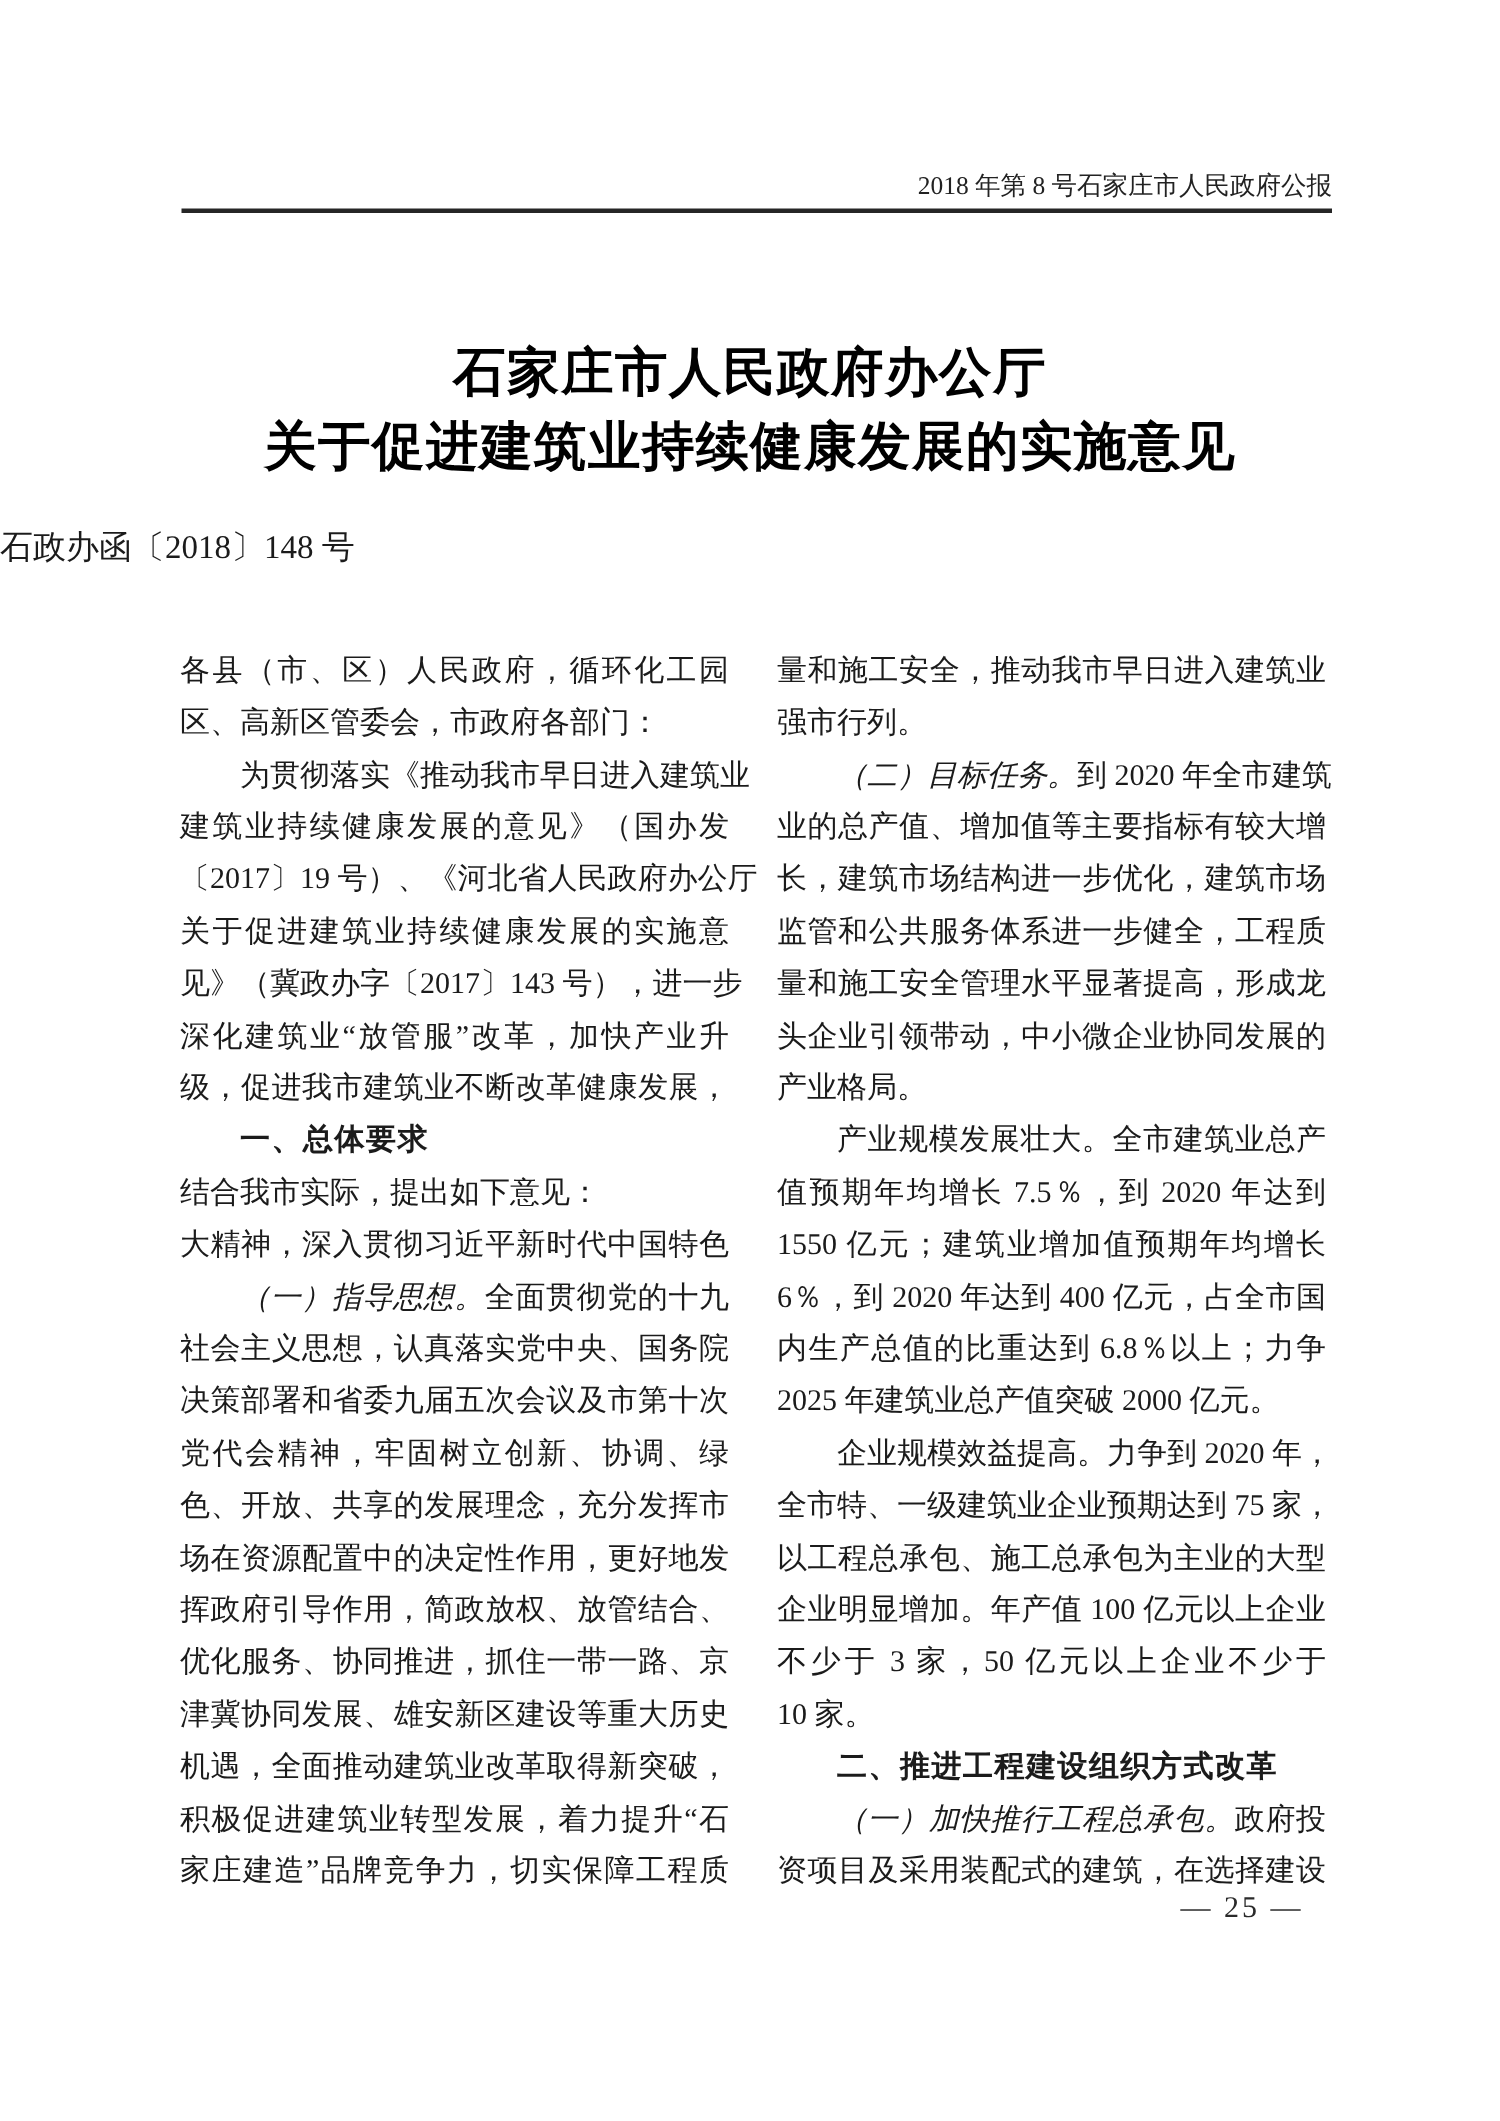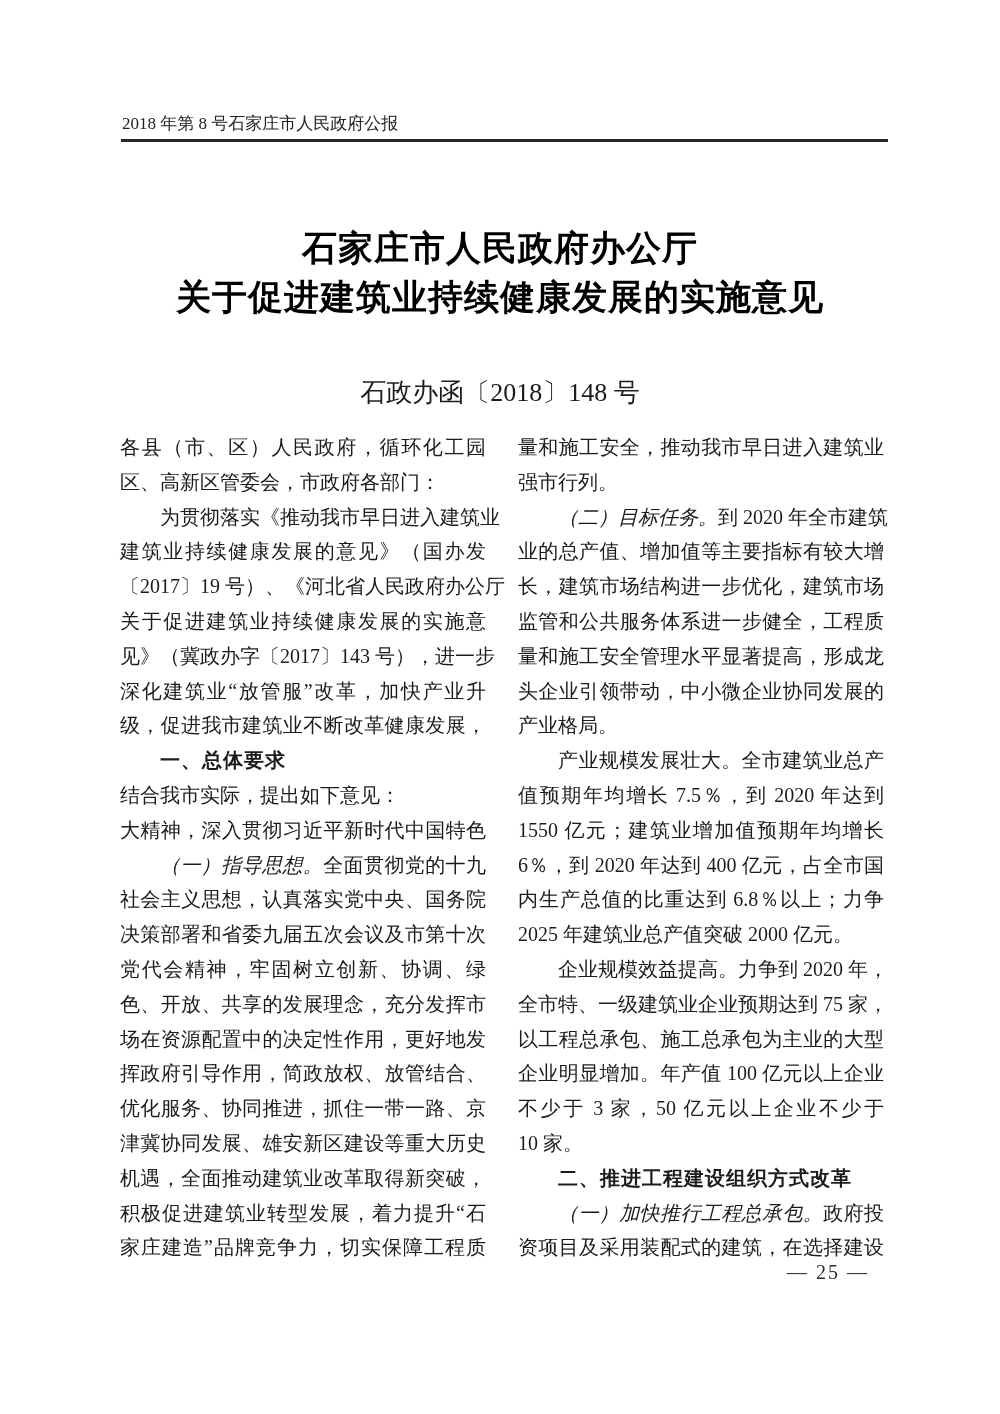--- a/index.html
+++ b/index.html
@@ -11,21 +11,21 @@
     color: #1b1b1b;
     font-family: "Liberation Serif", "DejaVu Serif", serif;
     overflow: hidden;
   }
   .header {
     position: absolute;
     left: 122px;
     top: 112px;
     width: 766px;
     display: flex;
-    justify-content: flex-start;
+    justify-content: flex-end;
     font-size: 17px;
     line-height: 24px;
     color: #222222;
   }
   .header-rule {
     position: absolute;
     left: 121px;
     top: 139px;
     width: 767px;
     height: 3px;
@@ -39,24 +39,24 @@
     text-align: center;
     font-size: 35px;
     font-weight: 700;
     line-height: 49px;
     color: #000000;
     letter-spacing: 1px;
   }
   .docnum {
     position: absolute;
     left: 0;
-    top: 375px;
+    top: 350px;
     width: 100%;
-    text-align: center;
-    font-size: 26px;
+    text-align: left;
+    font-size: 22px;
     color: #1b1b1b;
   }
   .col {
     position: absolute;
     top: 430px;
     width: 366px;
     font-size: 20px;
   }
   .col-left  { left: 120px; }
   .col-right { left: 518px; }

